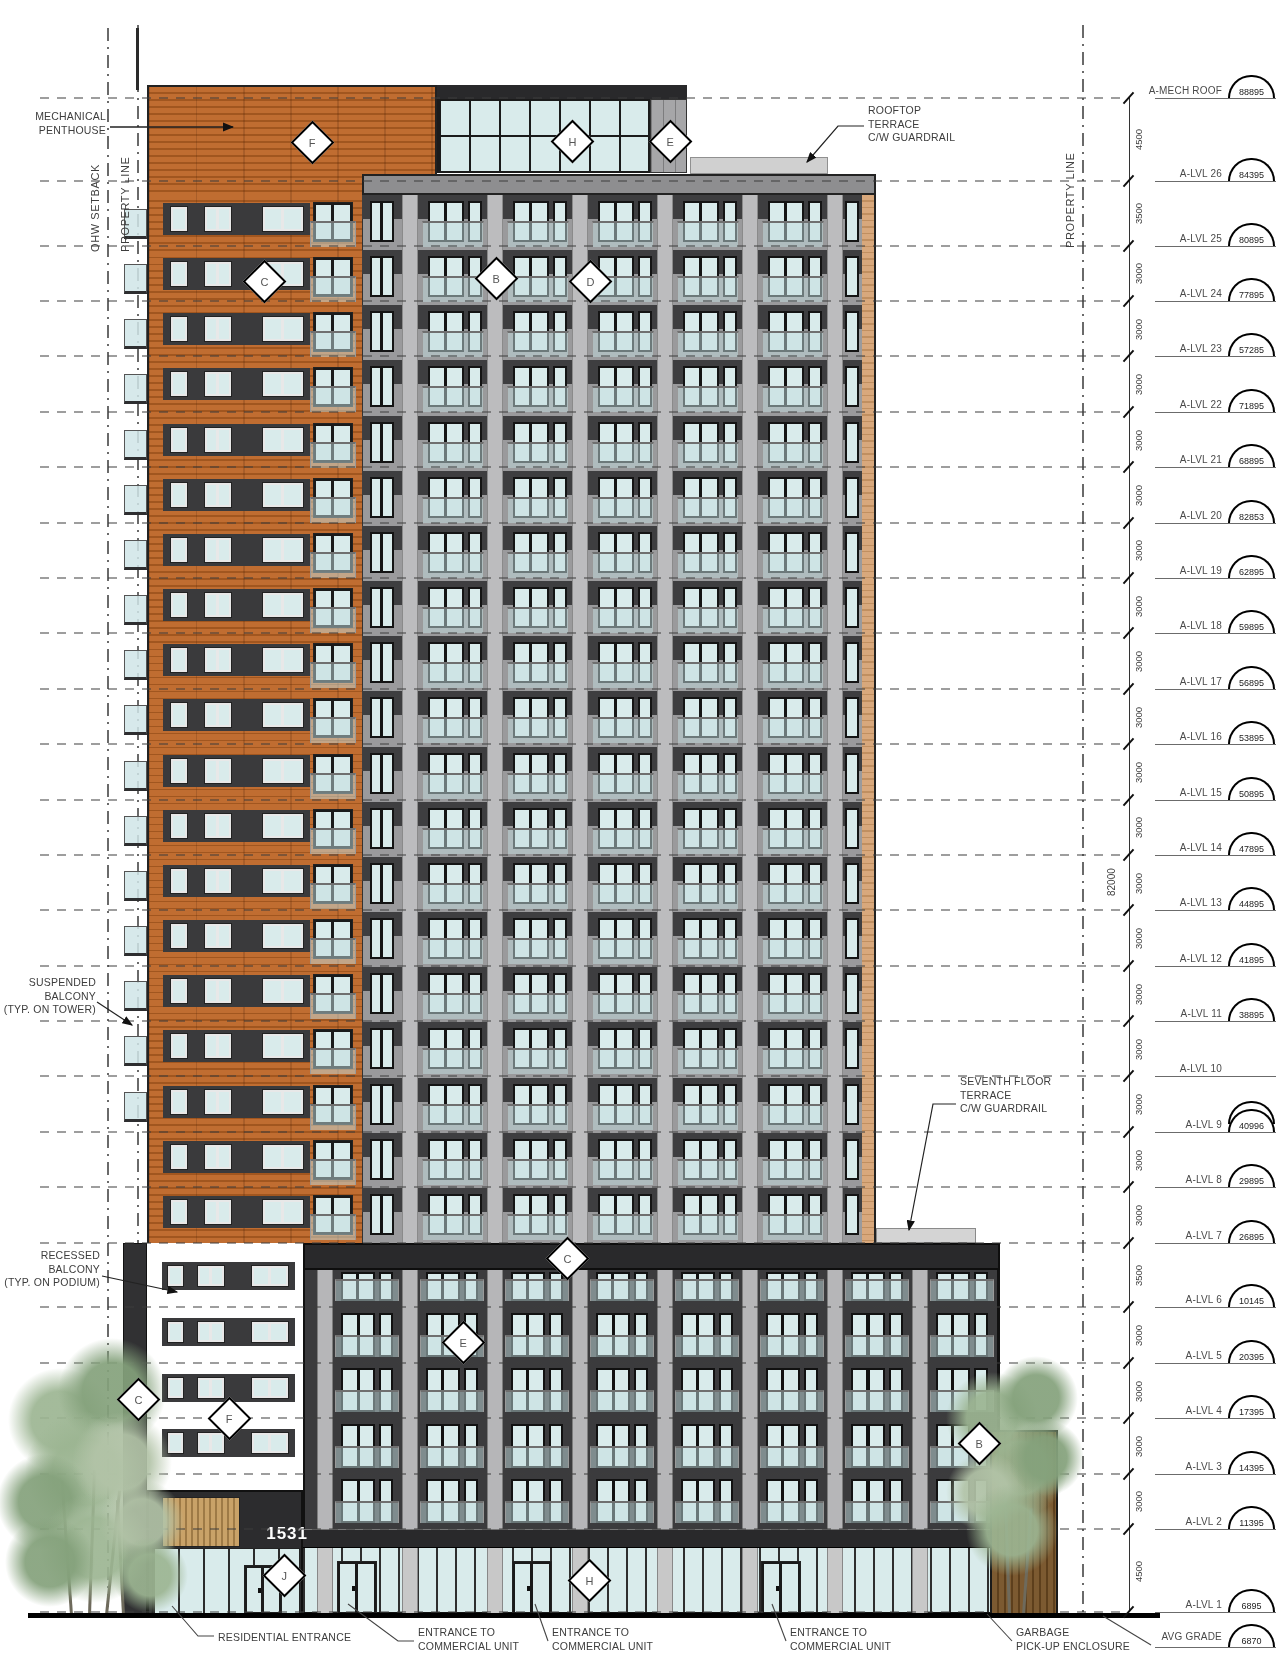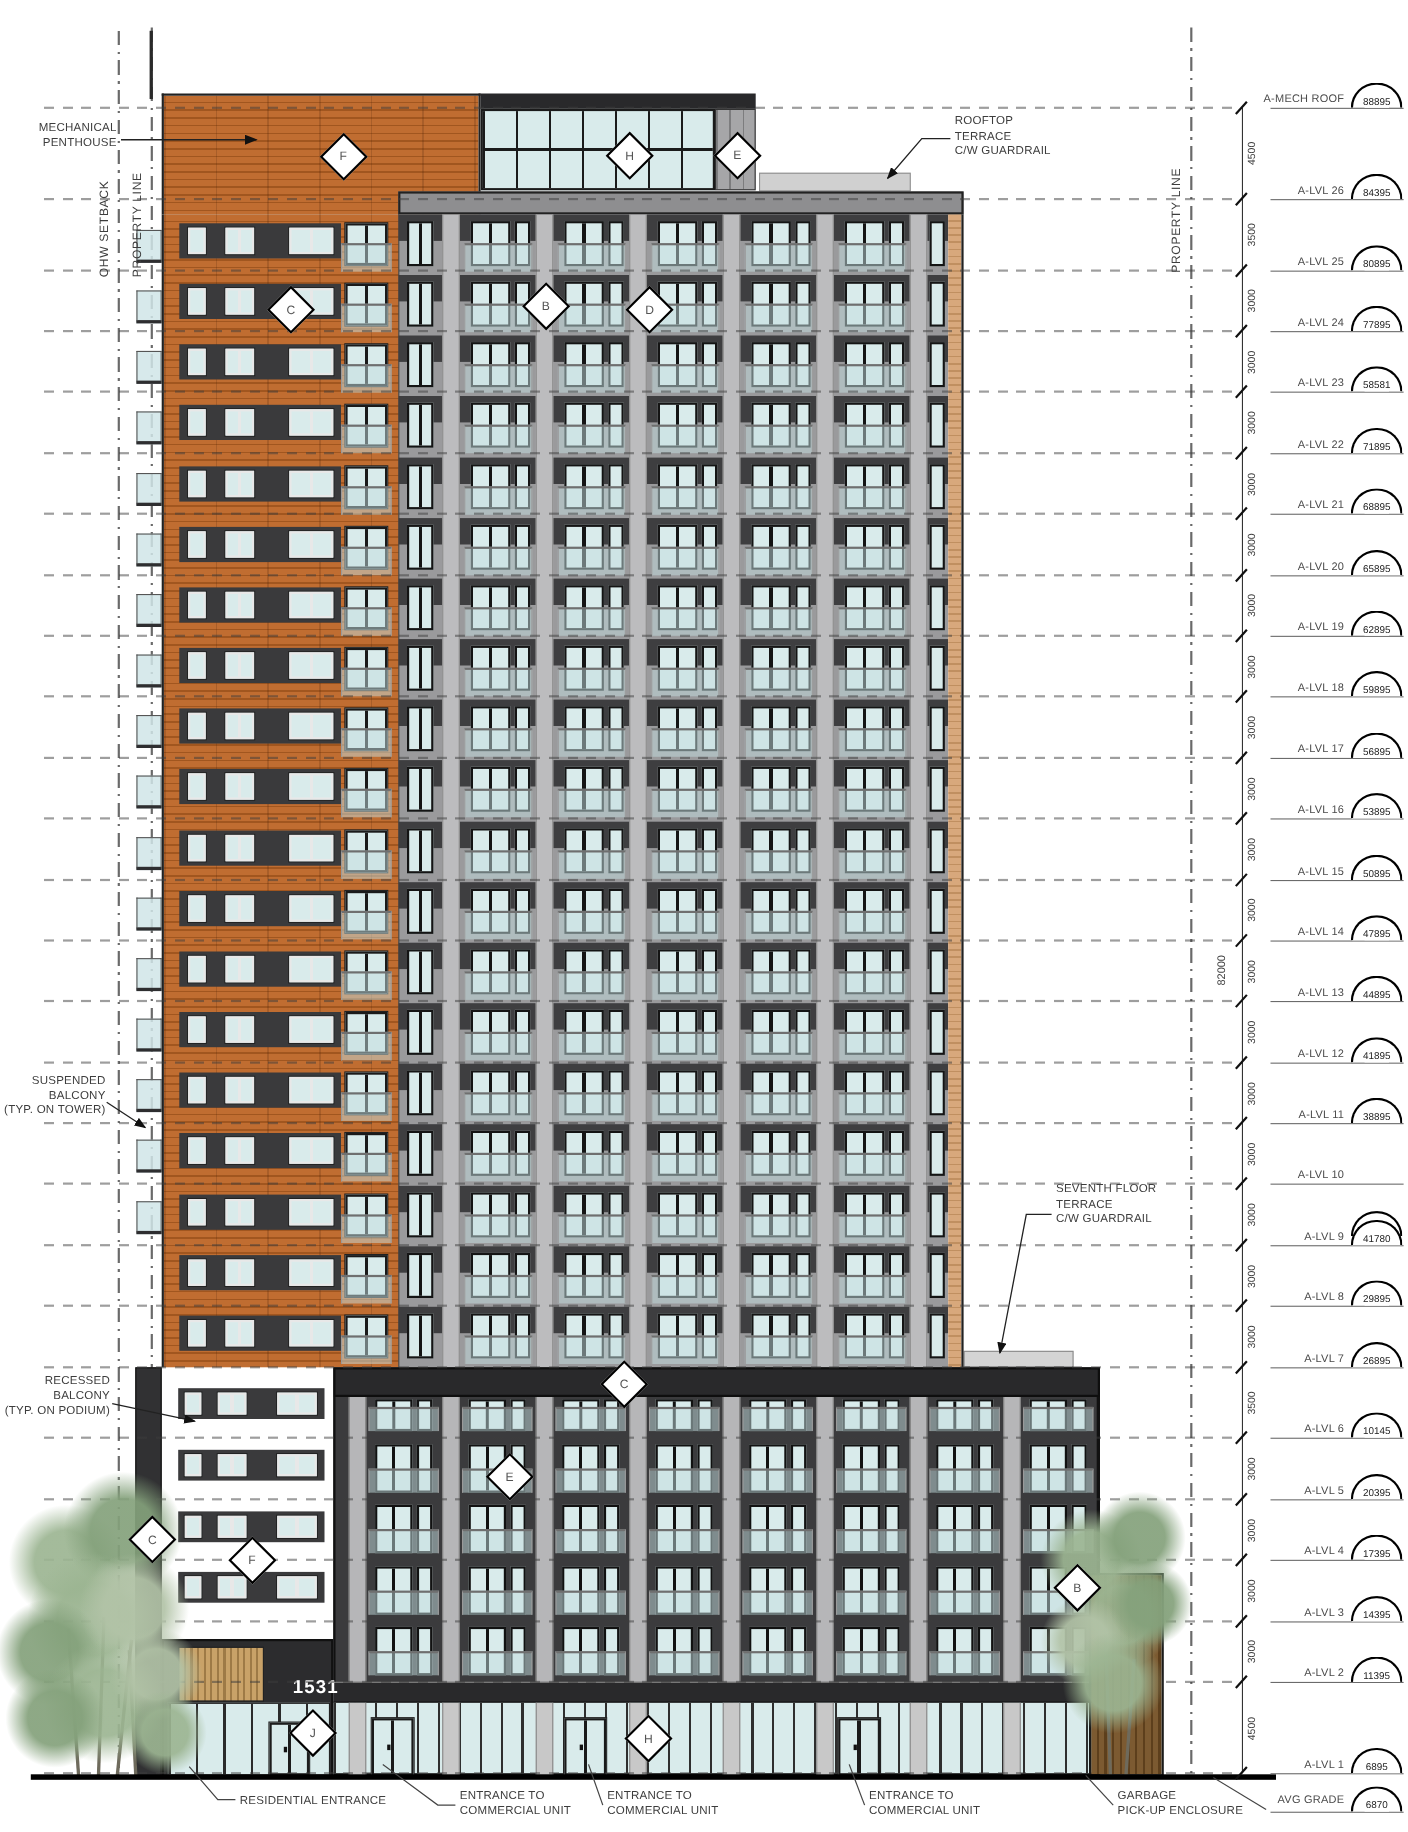--- a/index.html
+++ b/index.html
@@ -109,39 +109,39 @@
     <div class="lvl-line" style="position: absolute; box-sizing: border-box; left: 40px; top: 300px; width: 1089px; height: 2px; z-index: 13;"></div>
     <div class="tick" style="position: absolute; box-sizing: border-box; left: 1121px; top: 300px; width: 15px; height: 2px; z-index: 26; transform: rotate(-48deg);"></div>
     <div class="lvl-name" style="position: absolute; box-sizing: border-box; left: 1130px; top: 288px; width: 92px; height: 12px; z-index: 26;">A-LVL 24</div>
     <div class="lvl-ul" style="position: absolute; box-sizing: border-box; left: 1155px; top: 301px; width: 121px; height: 1.2px; z-index: 25;"></div>
     <div class="bubble" style="position: absolute; box-sizing: border-box; left: 1228px; top: 278px; width: 47px; height: 23px; z-index: 27;">77895</div>
     <div class="dim" style="position: absolute; box-sizing: border-box; left: 1133px; top: 306.659px; width: 15px; height: 44px; z-index: 26;">3000</div>
     <div class="lvl-line" style="position: absolute; box-sizing: border-box; left: 40px; top: 355px; width: 1089px; height: 2px; z-index: 13;"></div>
     <div class="tick" style="position: absolute; box-sizing: border-box; left: 1121px; top: 355px; width: 15px; height: 2px; z-index: 26; transform: rotate(-48deg);"></div>
     <div class="lvl-name" style="position: absolute; box-sizing: border-box; left: 1130px; top: 343px; width: 92px; height: 12px; z-index: 26;">A-LVL 23</div>
     <div class="lvl-ul" style="position: absolute; box-sizing: border-box; left: 1155px; top: 356px; width: 121px; height: 1.2px; z-index: 25;"></div>
-    <div class="bubble" style="position: absolute; box-sizing: border-box; left: 1228px; top: 333px; width: 47px; height: 23px; z-index: 27;">58581</div>
+    <div class="bubble" style="position: absolute; box-sizing: border-box; left: 1228px; top: 333px; width: 47px; height: 23px; z-index: 27;">57285</div>
     <div class="dim" style="position: absolute; box-sizing: border-box; left: 1133px; top: 361.858px; width: 15px; height: 44px; z-index: 26;">3000</div>
     <div class="lvl-line" style="position: absolute; box-sizing: border-box; left: 40px; top: 411px; width: 1089px; height: 2px; z-index: 13;"></div>
     <div class="tick" style="position: absolute; box-sizing: border-box; left: 1121px; top: 411px; width: 15px; height: 2px; z-index: 26; transform: rotate(-48deg);"></div>
     <div class="lvl-name" style="position: absolute; box-sizing: border-box; left: 1130px; top: 399px; width: 92px; height: 12px; z-index: 26;">A-LVL 22</div>
     <div class="lvl-ul" style="position: absolute; box-sizing: border-box; left: 1155px; top: 412px; width: 121px; height: 1.2px; z-index: 25;"></div>
     <div class="bubble" style="position: absolute; box-sizing: border-box; left: 1228px; top: 389px; width: 47px; height: 23px; z-index: 27;">71895</div>
     <div class="dim" style="position: absolute; box-sizing: border-box; left: 1133px; top: 417.557px; width: 15px; height: 44px; z-index: 26;">3000</div>
     <div class="lvl-line" style="position: absolute; box-sizing: border-box; left: 40px; top: 466px; width: 1089px; height: 2px; z-index: 13;"></div>
     <div class="tick" style="position: absolute; box-sizing: border-box; left: 1121px; top: 466px; width: 15px; height: 2px; z-index: 26; transform: rotate(-48deg);"></div>
     <div class="lvl-name" style="position: absolute; box-sizing: border-box; left: 1130px; top: 454px; width: 92px; height: 12px; z-index: 26;">A-LVL 21</div>
     <div class="lvl-ul" style="position: absolute; box-sizing: border-box; left: 1155px; top: 467px; width: 121px; height: 1.2px; z-index: 25;"></div>
     <div class="bubble" style="position: absolute; box-sizing: border-box; left: 1228px; top: 444px; width: 47px; height: 23px; z-index: 27;">68895</div>
     <div class="dim" style="position: absolute; box-sizing: border-box; left: 1133px; top: 472.756px; width: 15px; height: 44px; z-index: 26;">3000</div>
     <div class="lvl-line" style="position: absolute; box-sizing: border-box; left: 40px; top: 522px; width: 1089px; height: 2px; z-index: 13;"></div>
     <div class="tick" style="position: absolute; box-sizing: border-box; left: 1121px; top: 522px; width: 15px; height: 2px; z-index: 26; transform: rotate(-48deg);"></div>
     <div class="lvl-name" style="position: absolute; box-sizing: border-box; left: 1130px; top: 510px; width: 92px; height: 12px; z-index: 26;">A-LVL 20</div>
     <div class="lvl-ul" style="position: absolute; box-sizing: border-box; left: 1155px; top: 523px; width: 121px; height: 1.2px; z-index: 25;"></div>
-    <div class="bubble" style="position: absolute; box-sizing: border-box; left: 1228px; top: 500px; width: 47px; height: 23px; z-index: 27;">65895</div>
+    <div class="bubble" style="position: absolute; box-sizing: border-box; left: 1228px; top: 500px; width: 47px; height: 23px; z-index: 27;">82853</div>
     <div class="dim" style="position: absolute; box-sizing: border-box; left: 1133px; top: 528.455px; width: 15px; height: 44px; z-index: 26;">3000</div>
     <div class="lvl-line" style="position: absolute; box-sizing: border-box; left: 40px; top: 577px; width: 1089px; height: 2px; z-index: 13;"></div>
     <div class="tick" style="position: absolute; box-sizing: border-box; left: 1121px; top: 577px; width: 15px; height: 2px; z-index: 26; transform: rotate(-48deg);"></div>
     <div class="lvl-name" style="position: absolute; box-sizing: border-box; left: 1130px; top: 565px; width: 92px; height: 12px; z-index: 26;">A-LVL 19</div>
     <div class="lvl-ul" style="position: absolute; box-sizing: border-box; left: 1155px; top: 578px; width: 121px; height: 1.2px; z-index: 25;"></div>
     <div class="bubble" style="position: absolute; box-sizing: border-box; left: 1228px; top: 555px; width: 47px; height: 23px; z-index: 27;">62895</div>
     <div class="dim" style="position: absolute; box-sizing: border-box; left: 1133px; top: 583.654px; width: 15px; height: 44px; z-index: 26;">3000</div>
     <div class="lvl-line" style="position: absolute; box-sizing: border-box; left: 40px; top: 632px; width: 1089px; height: 2px; z-index: 13;"></div>
     <div class="tick" style="position: absolute; box-sizing: border-box; left: 1121px; top: 632px; width: 15px; height: 2px; z-index: 26; transform: rotate(-48deg);"></div>
     <div class="lvl-name" style="position: absolute; box-sizing: border-box; left: 1130px; top: 620px; width: 92px; height: 12px; z-index: 26;">A-LVL 18</div>
@@ -193,21 +193,21 @@
     <div class="lvl-line" style="position: absolute; box-sizing: border-box; left: 40px; top: 1075px; width: 1089px; height: 2px; z-index: 13;"></div>
     <div class="tick" style="position: absolute; box-sizing: border-box; left: 1121px; top: 1075px; width: 15px; height: 2px; z-index: 26; transform: rotate(-48deg);"></div>
     <div class="lvl-name" style="position: absolute; box-sizing: border-box; left: 1130px; top: 1063px; width: 92px; height: 12px; z-index: 26;">A-LVL 10</div>
     <div class="lvl-ul" style="position: absolute; box-sizing: border-box; left: 1155px; top: 1076px; width: 121px; height: 1.2px; z-index: 25;"></div>
     <div class="bubble" style="position: absolute; box-sizing: border-box; left: 1228px; top: 1101px; width: 47px; height: 23px; z-index: 27;">35895</div>
     <div class="dim" style="position: absolute; box-sizing: border-box; left: 1133px; top: 1081.94px; width: 15px; height: 44px; z-index: 26;">3000</div>
     <div class="lvl-line" style="position: absolute; box-sizing: border-box; left: 40px; top: 1131px; width: 1089px; height: 2px; z-index: 13;"></div>
     <div class="tick" style="position: absolute; box-sizing: border-box; left: 1121px; top: 1131px; width: 15px; height: 2px; z-index: 26; transform: rotate(-48deg);"></div>
     <div class="lvl-name" style="position: absolute; box-sizing: border-box; left: 1130px; top: 1119px; width: 92px; height: 12px; z-index: 26;">A-LVL 9</div>
     <div class="lvl-ul" style="position: absolute; box-sizing: border-box; left: 1155px; top: 1132px; width: 121px; height: 1.2px; z-index: 25;"></div>
-    <div class="bubble" style="position: absolute; box-sizing: border-box; left: 1228px; top: 1109px; width: 47px; height: 23px; z-index: 27;">41780</div>
+    <div class="bubble" style="position: absolute; box-sizing: border-box; left: 1228px; top: 1109px; width: 47px; height: 23px; z-index: 27;">40996</div>
     <div class="dim" style="position: absolute; box-sizing: border-box; left: 1133px; top: 1137.64px; width: 15px; height: 44px; z-index: 26;">3000</div>
     <div class="lvl-line" style="position: absolute; box-sizing: border-box; left: 40px; top: 1186px; width: 1089px; height: 2px; z-index: 13;"></div>
     <div class="tick" style="position: absolute; box-sizing: border-box; left: 1121px; top: 1186px; width: 15px; height: 2px; z-index: 26; transform: rotate(-48deg);"></div>
     <div class="lvl-name" style="position: absolute; box-sizing: border-box; left: 1130px; top: 1174px; width: 92px; height: 12px; z-index: 26;">A-LVL 8</div>
     <div class="lvl-ul" style="position: absolute; box-sizing: border-box; left: 1155px; top: 1187px; width: 121px; height: 1.2px; z-index: 25;"></div>
     <div class="bubble" style="position: absolute; box-sizing: border-box; left: 1228px; top: 1164px; width: 47px; height: 23px; z-index: 27;">29895</div>
     <div class="dim" style="position: absolute; box-sizing: border-box; left: 1133px; top: 1192.84px; width: 15px; height: 44px; z-index: 26;">3000</div>
     <div class="lvl-line" style="position: absolute; box-sizing: border-box; left: 40px; top: 1242px; width: 1089px; height: 2px; z-index: 13;"></div>
     <div class="tick" style="position: absolute; box-sizing: border-box; left: 1121px; top: 1242px; width: 15px; height: 2px; z-index: 26; transform: rotate(-48deg);"></div>
     <div class="lvl-name" style="position: absolute; box-sizing: border-box; left: 1130px; top: 1230px; width: 92px; height: 12px; z-index: 26;">A-LVL 7</div>

